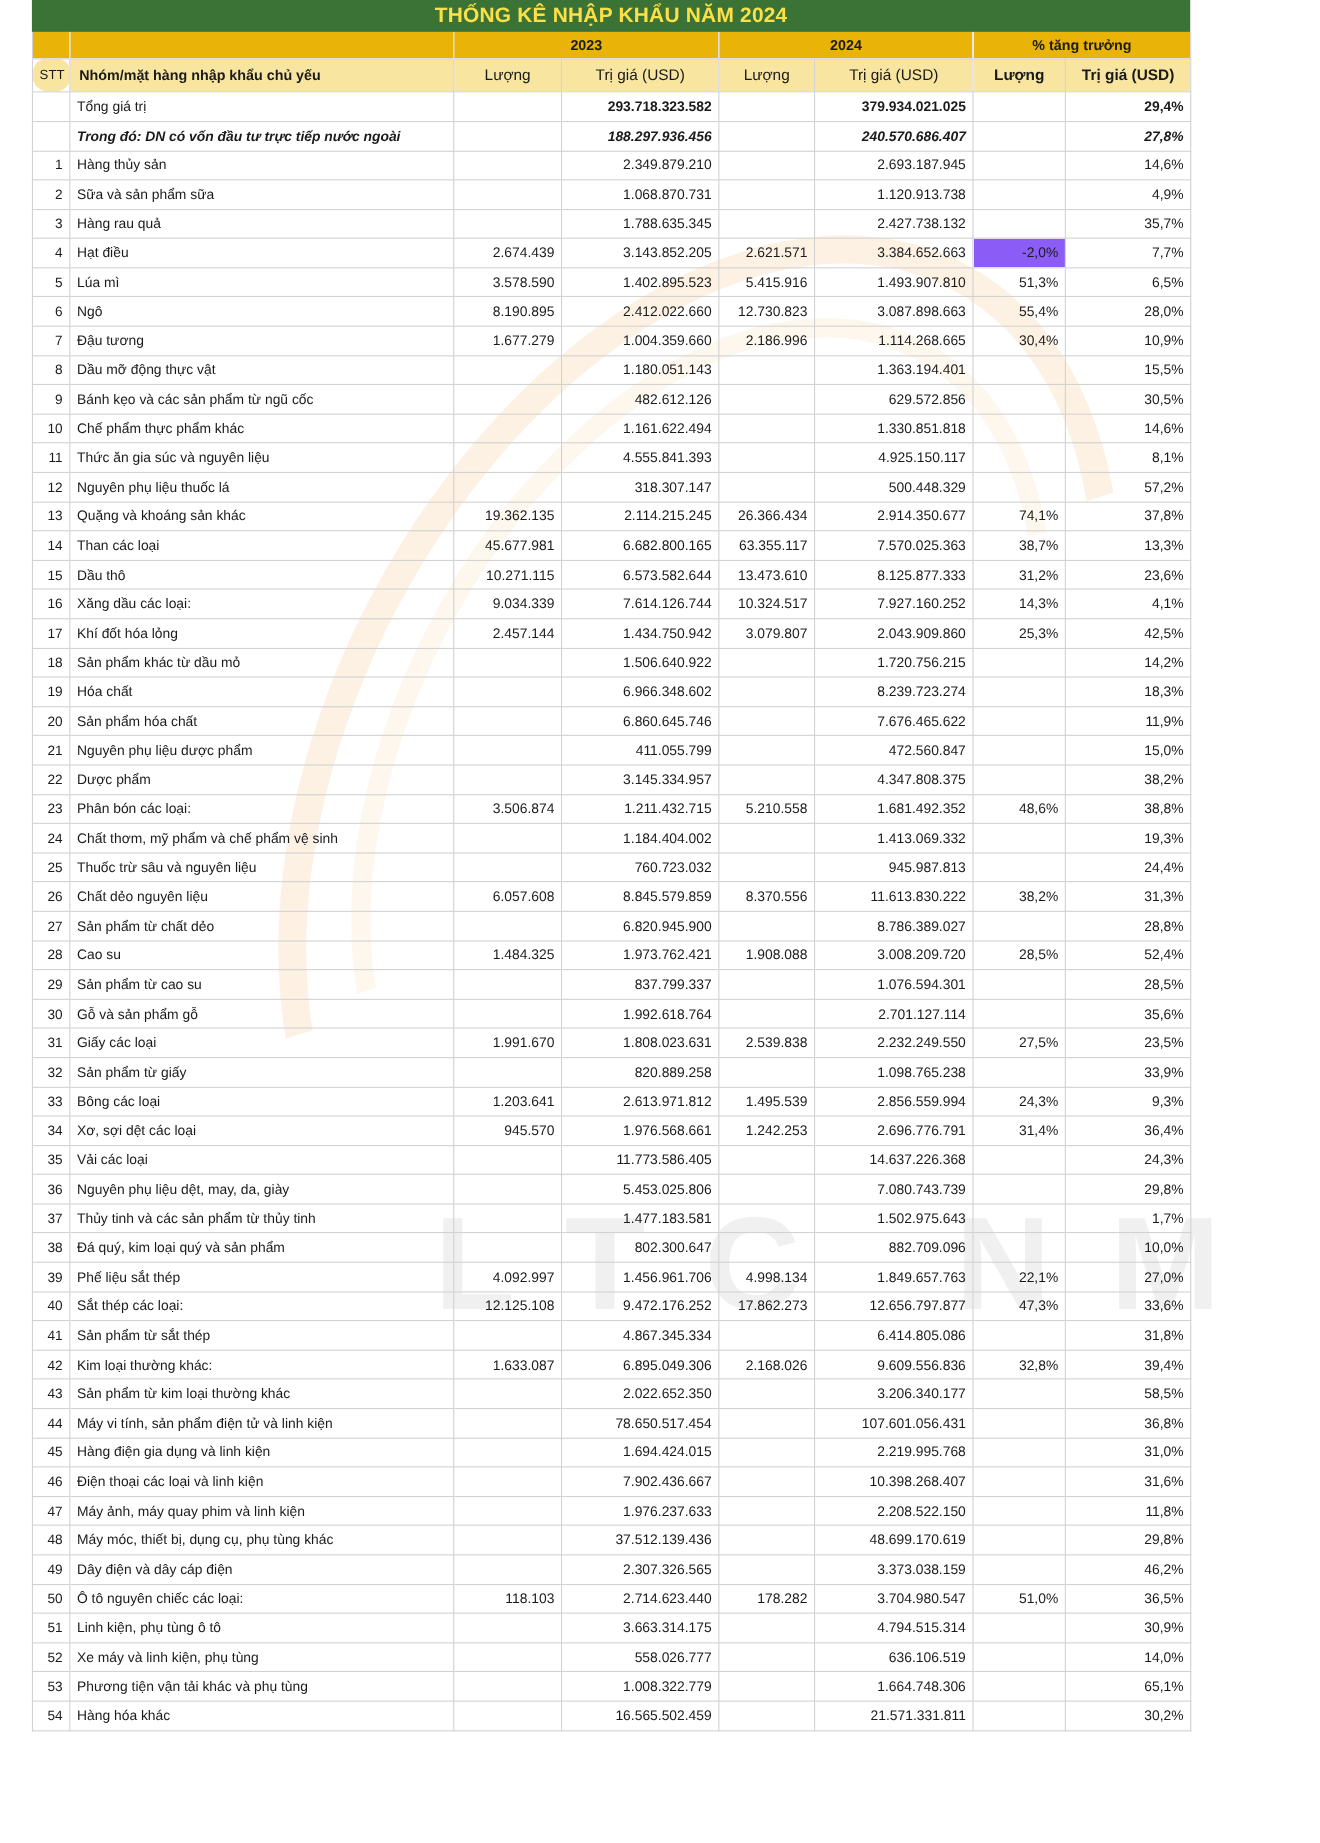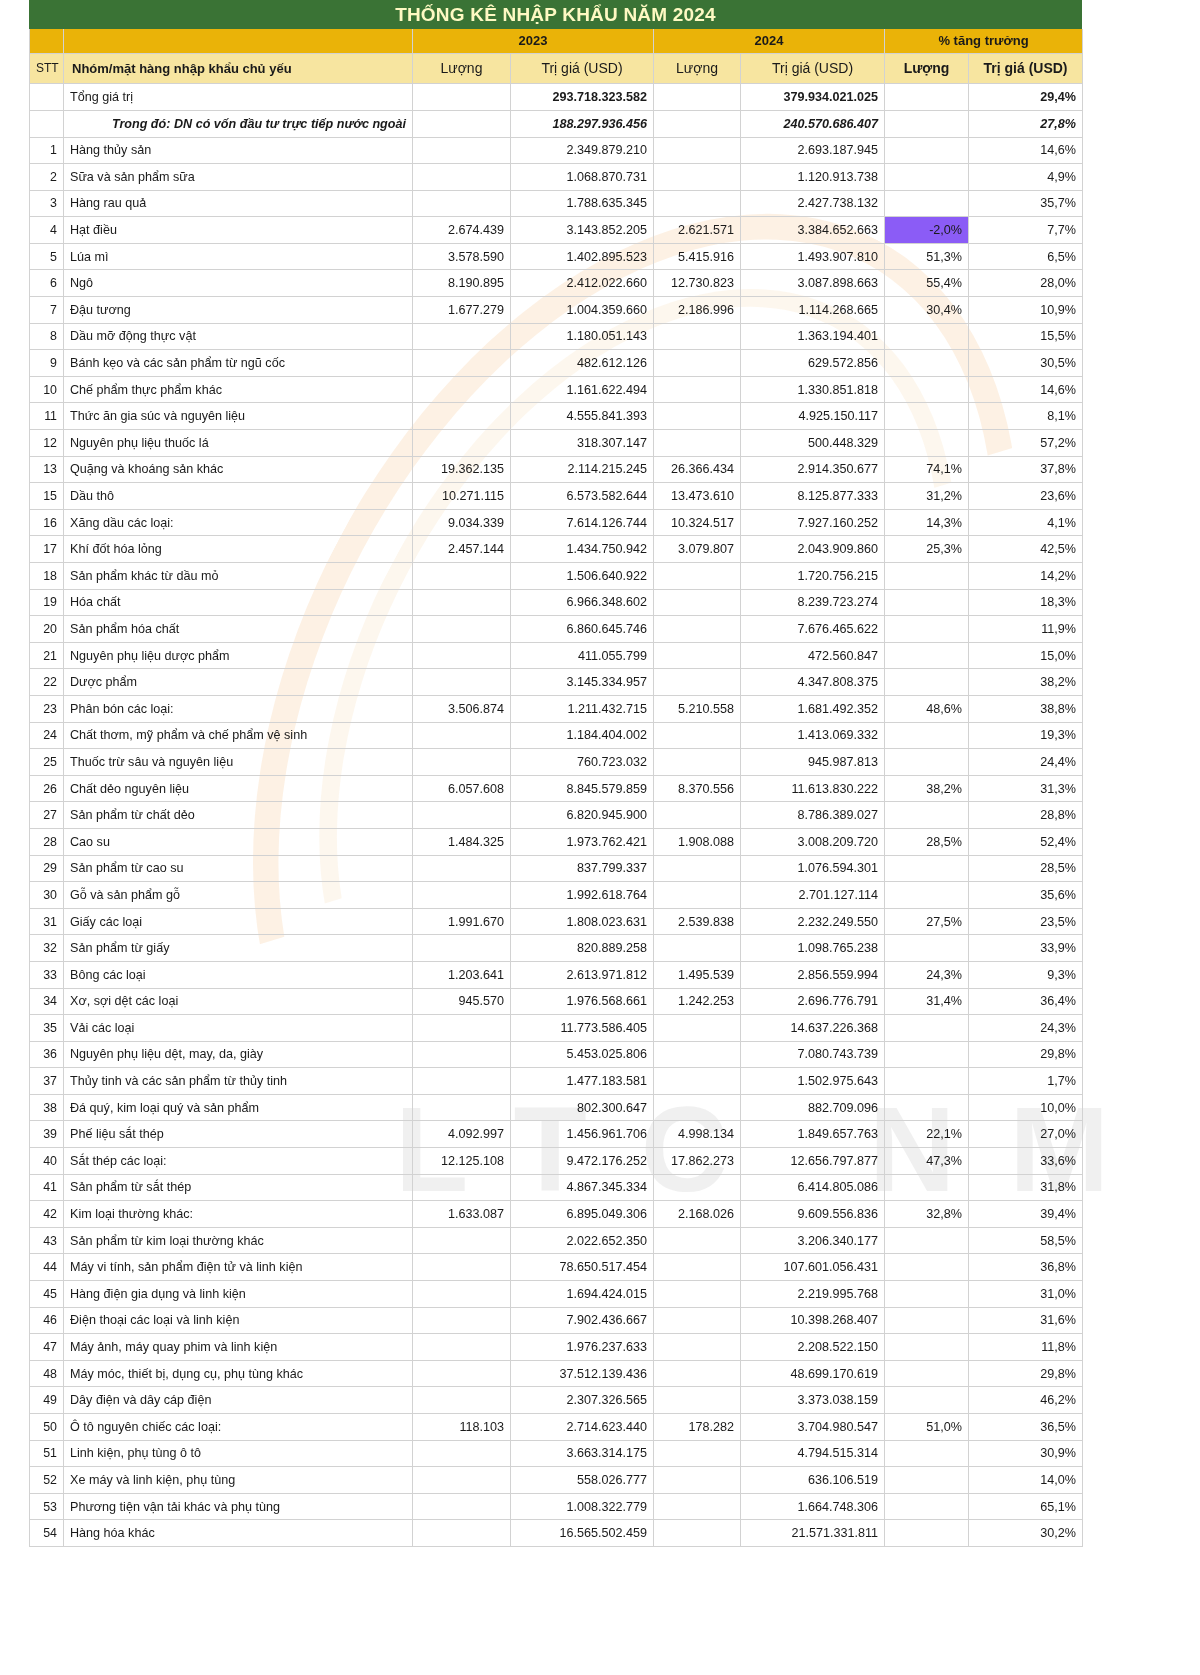--- a/index.html
+++ b/index.html
@@ -55,21 +55,21 @@
   }
 
   
   .title-bar{
     position:relative;
     z-index:2;
     margin-left:29px;
     width:1053px;
     height:29px;
     background:#3a7335;
-    color:#fef9c3;
+    color:#fde047;
     font-size:19px;
     font-weight:bold;
     line-height:29px;
     text-align:center;
     letter-spacing:.2px;
   }
 
   
   table.stats{
     position:relative;
@@ -115,29 +115,29 @@
     text-align:center;
     font-size:14px;
     height:30px;
     vertical-align:middle;
   }
   thead tr.hdr-sub td.stt{font-size:12px;text-align:center;}
   thead tr.hdr-sub td.name{text-align:left;font-weight:bold;font-size:13px;padding-left:8px;}
   thead tr.hdr-sub td.bold{font-weight:bold;}
 
   
-  td.stt{text-align:right;padding-right:7px;font-size:12.4px;}
+  td.stt{text-align:right;padding-right:7px;font-size:12.4px;border-radius:13px;}
   td.name{text-align:left;padding-left:8px;}
   td.num{text-align:right;padding-right:7px;}
   td.pct{text-align:right;padding-right:7px;}
 
   tr.total td{font-weight:bold;height:27px;}
   tr.total td.name{font-weight:normal;}
   tr.fdi td{font-weight:bold;font-style:italic;height:27px;}
-  tr.fdi td.name{font-weight:bold;font-style:italic;text-align:right;}
+  tr.fdi td.name{font-weight:bold;font-style:italic;}
 
   td.neg{background:#8b5cf6;}
 </style>
 </head>
 <body>
 
 <div id="sheet">
 
   <div id="watermark">
     <div class="wm-arc a1"></div>
@@ -322,20 +322,30 @@
           <td class="stt">13</td>
           <td class="name">Quặng và khoáng sản khác</td>
           <td class="num">19.362.135</td>
           <td class="num">2.114.215.245</td>
           <td class="num">26.366.434</td>
           <td class="num">2.914.350.677</td>
           <td class="pct">74,1%</td>
           <td class="pct">37,8%</td>
         </tr>
         <tr>
+          <td class="stt">14</td>
+          <td class="name">Than các loại</td>
+          <td class="num">45.677.981</td>
+          <td class="num">6.682.800.165</td>
+          <td class="num">63.355.117</td>
+          <td class="num">7.570.025.363</td>
+          <td class="pct">38,7%</td>
+          <td class="pct">13,3%</td>
+        </tr>
+        <tr>
           <td class="stt">15</td>
           <td class="name">Dầu thô</td>
           <td class="num">10.271.115</td>
           <td class="num">6.573.582.644</td>
           <td class="num">13.473.610</td>
           <td class="num">8.125.877.333</td>
           <td class="pct">31,2%</td>
           <td class="pct">23,6%</td>
         </tr>
         <tr>

